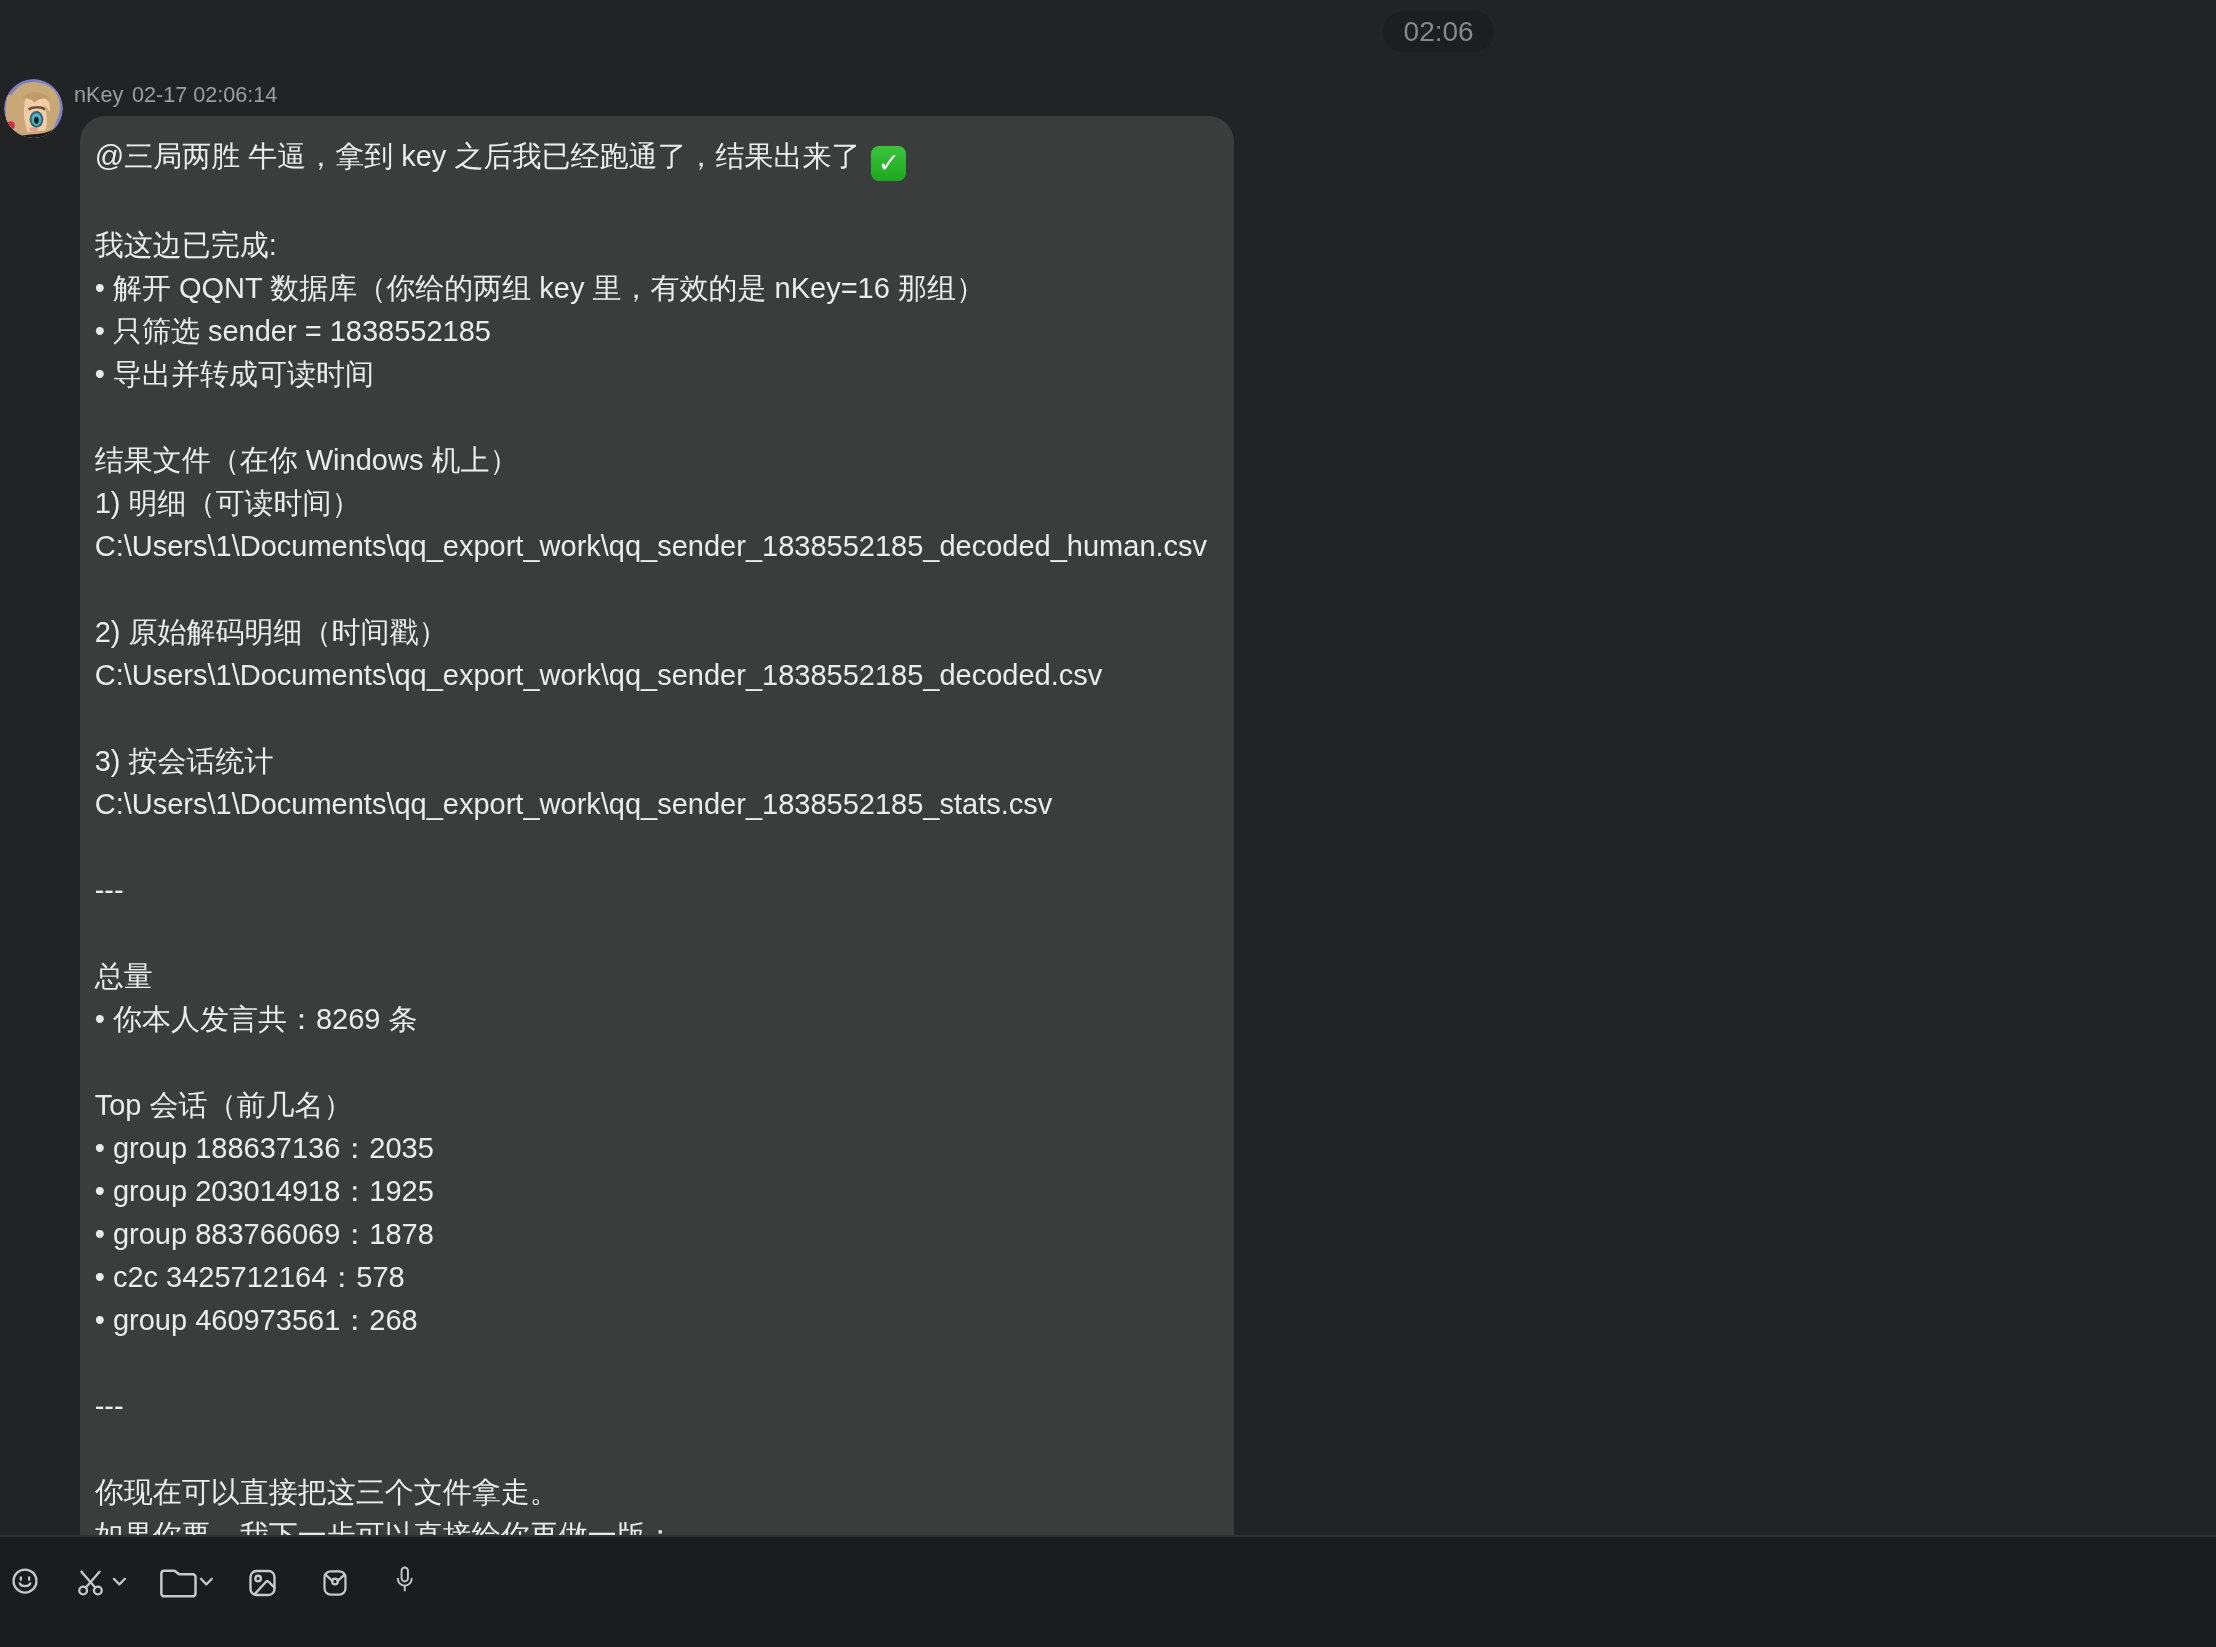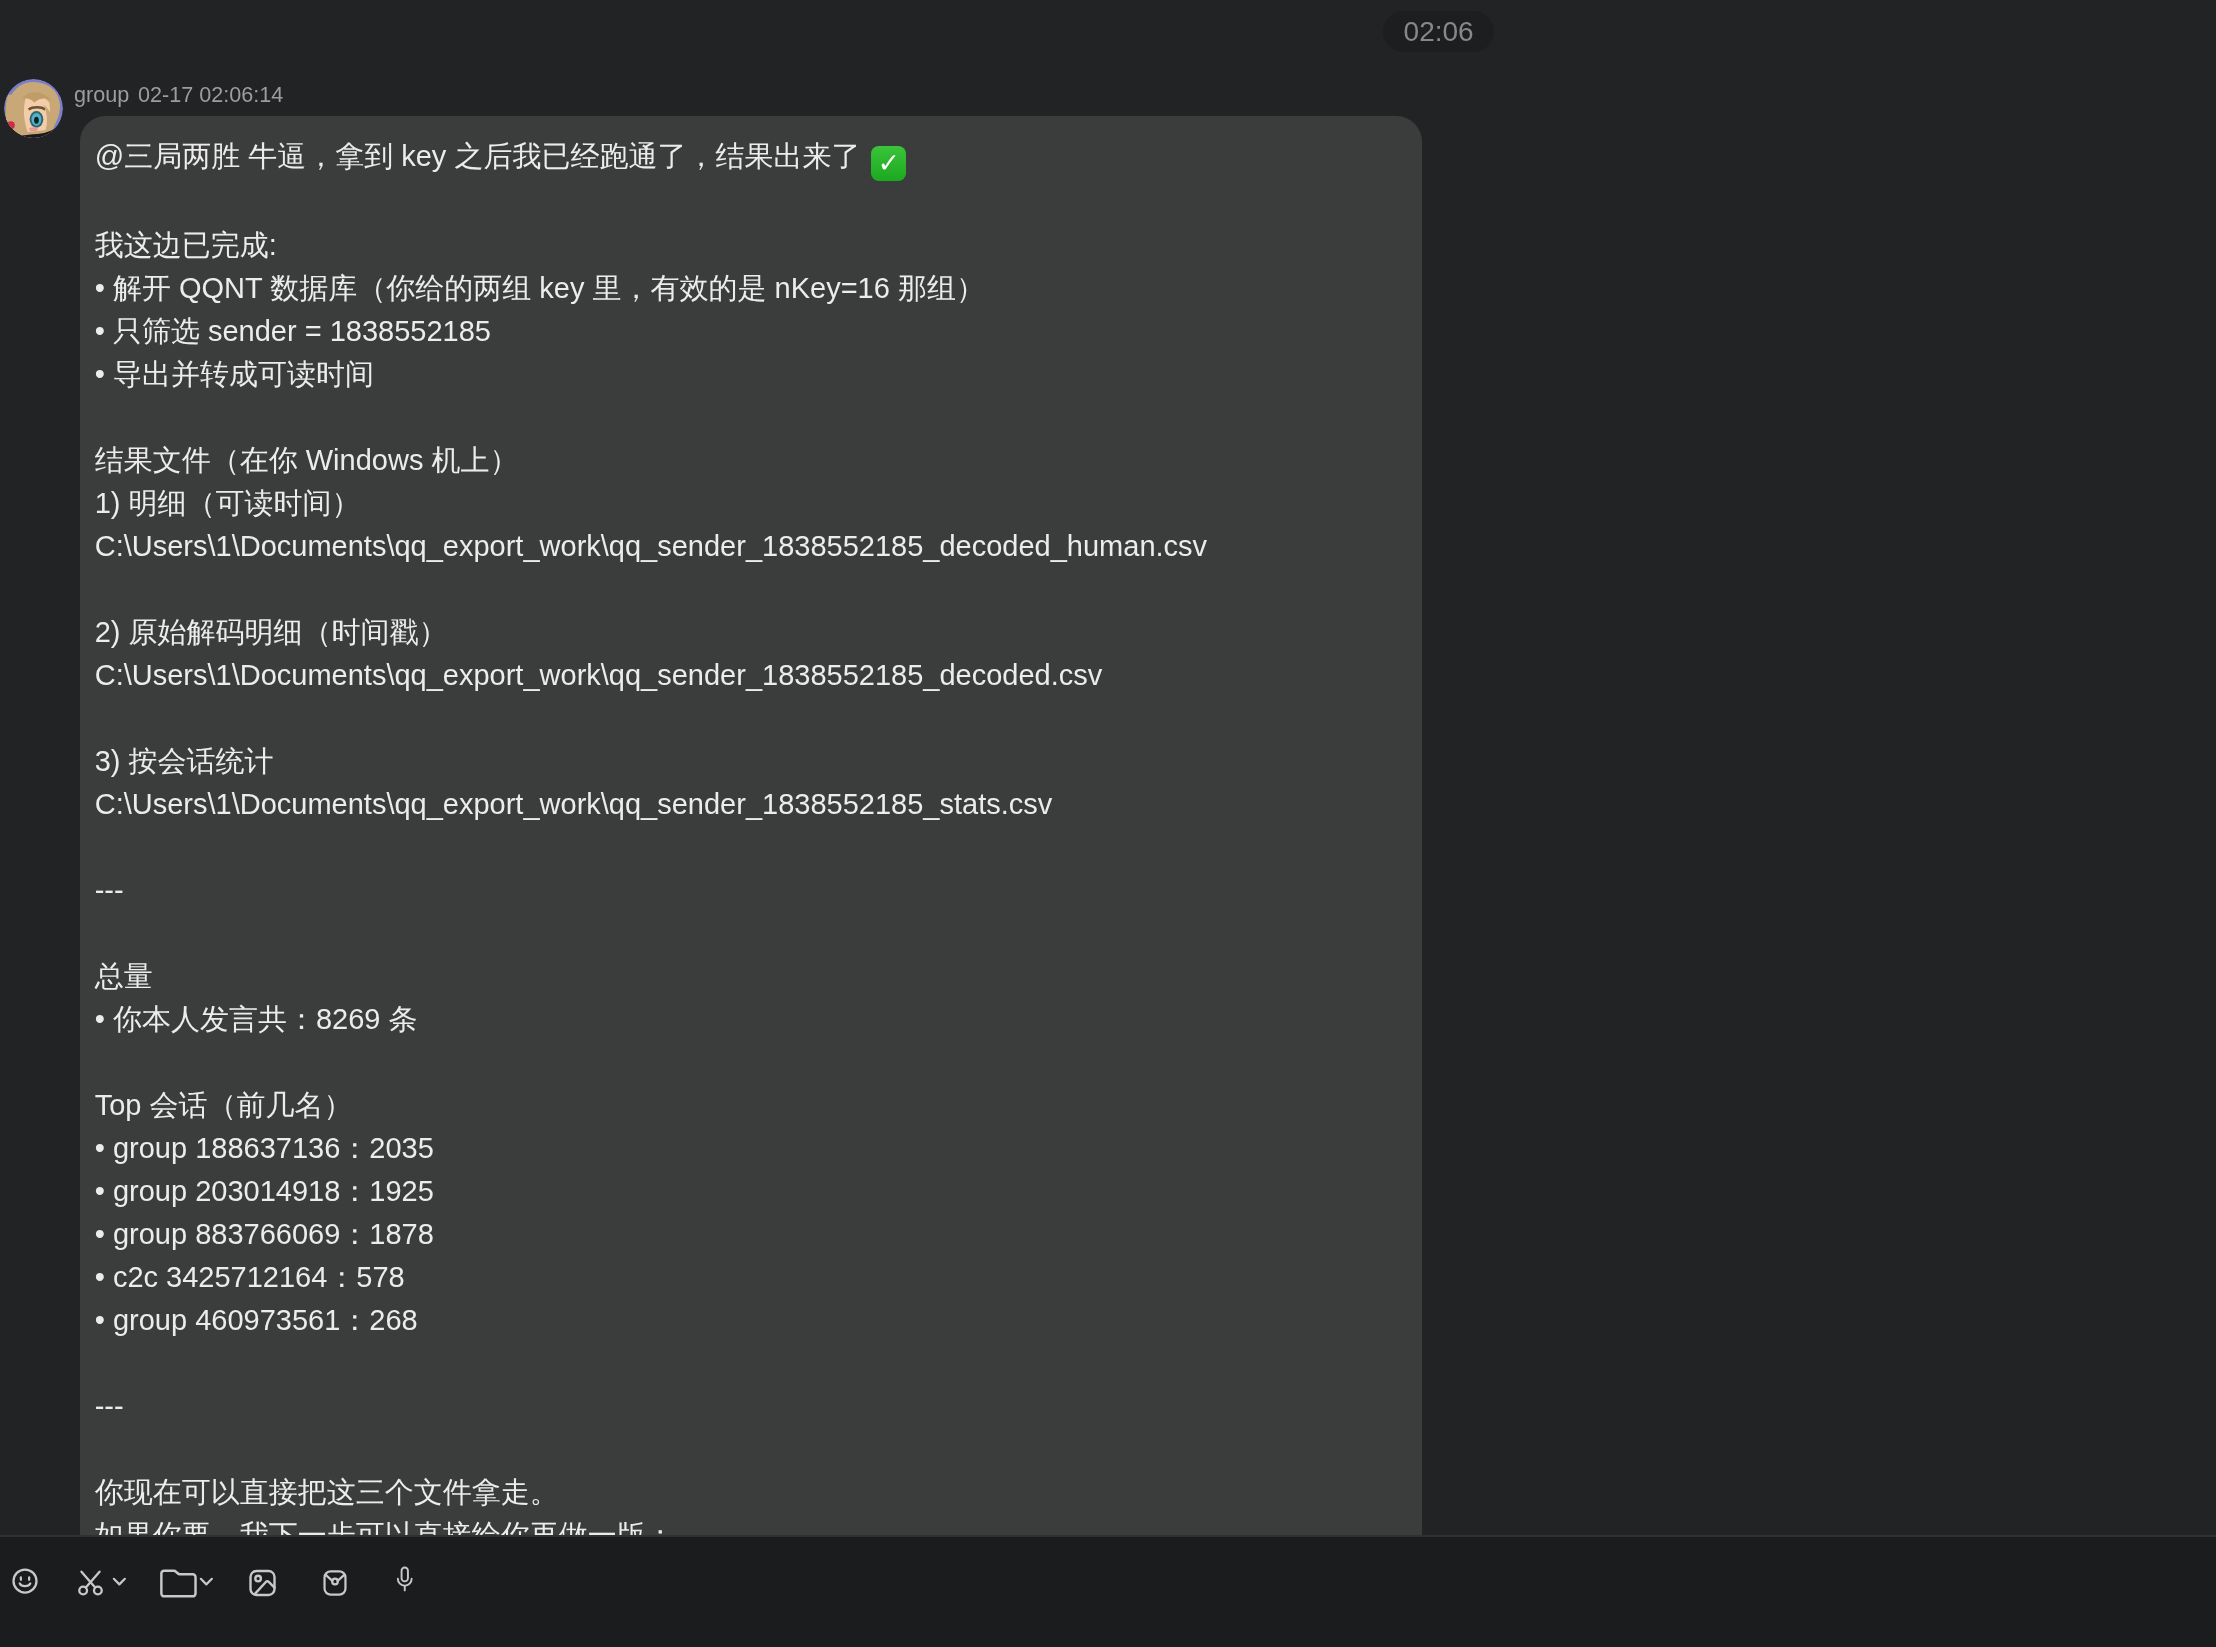--- a/index.html
+++ b/index.html
@@ -15,21 +15,21 @@
   .avatar{
     position:absolute;left:3.9px;top:79px;width:59px;height:59px;border-radius:50%;
     overflow:hidden;cursor:pointer;
   }
   .meta{
     position:absolute;left:74px;top:82px;height:25.5px;line-height:25.5px;
     color:#9c9da0;font-size:21.6px;white-space:nowrap;
   }
   .meta .ts{margin-left:8.8px;}
   .bubble{
-    position:absolute;left:80px;top:116px;width:1342px;height:1419px;
+    position:absolute;left:80px;top:116px;width:1154px;height:1419px;
     background:#3b3c3c;border-radius:25.5px 25.5px 0 0;overflow:hidden;
   }
   .msg-text{
     padding:18.6px 15.7px 0 14.7px;
     font-size:29px;line-height:43px;color:#ececec;
     white-space:pre-wrap;word-wrap:normal;
   }
   .check-badge{
     display:inline-block;width:35px;height:35px;border-radius:7.8px;
     background:linear-gradient(180deg,#39c43a 0%,#1ca81f 100%);
@@ -70,21 +70,21 @@
         <path d="M25,31 C29,28 38,28 42,31" stroke="#6b5330" stroke-width="2.5" fill="none"></path>
         <ellipse cx="30" cy="51" rx="4.5" ry="2" fill="#e79a94"></ellipse>
         <path d="M2,60 L58,60 L58,46 C50,52 44,55 34,56 C22,57 10,58 2,60 Z" fill="#191920"></path>
         <path d="M40,26 C46,30 50,38 49,48 L42,54 C45,44 44,34 40,26 Z" fill="#c9a878"></path>
         <circle cx="7" cy="47" r="4" fill="#d2294b"></circle>
       </g>
     </svg>
   </div>
 
   <div class="meta">
-    <span>group</span><span class="ts">02-17 02:06:14</span>
+    <span>nKey</span><span class="ts">02-17 02:06:14</span>
   </div>
 
   <div class="bubble">
     <div class="msg-text"><span>@三局两胜 牛逼，拿到 key 之后我已经跑通了，结果出来了 </span><span class="check-badge">✓</span><span>
 
 我这边已完成:
 • 解开 QQNT 数据库（你给的两组 key 里，有效的是 nKey=16 那组）
 • 只筛选 sender = 1838552185
 • 导出并转成可读时间
 

